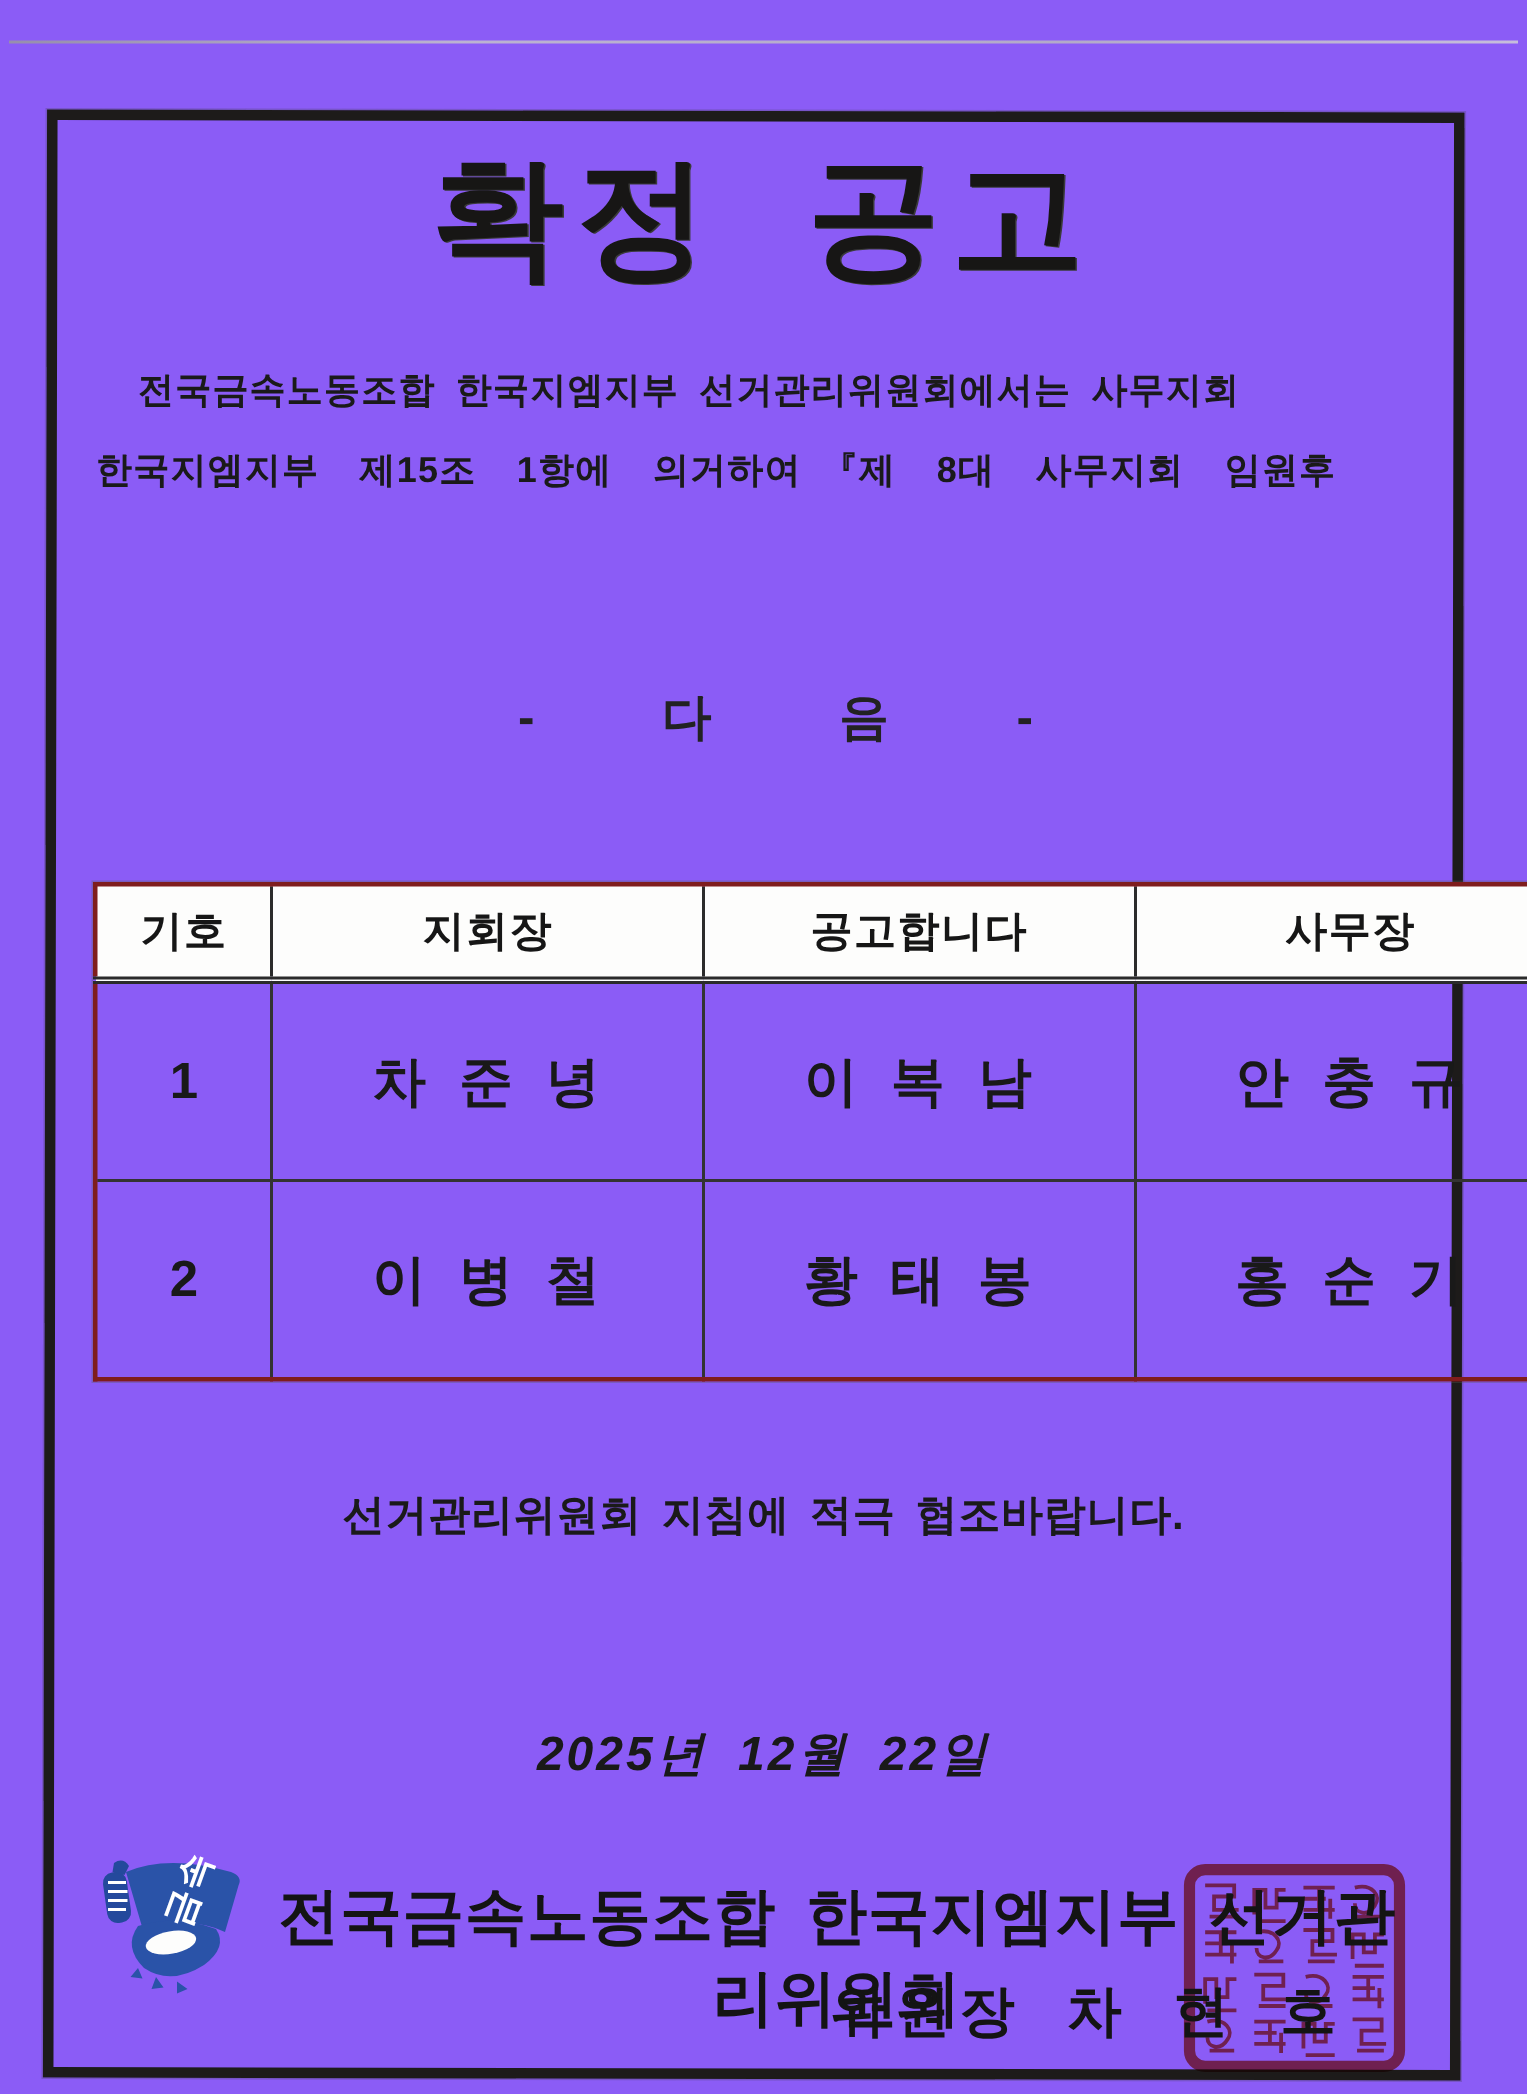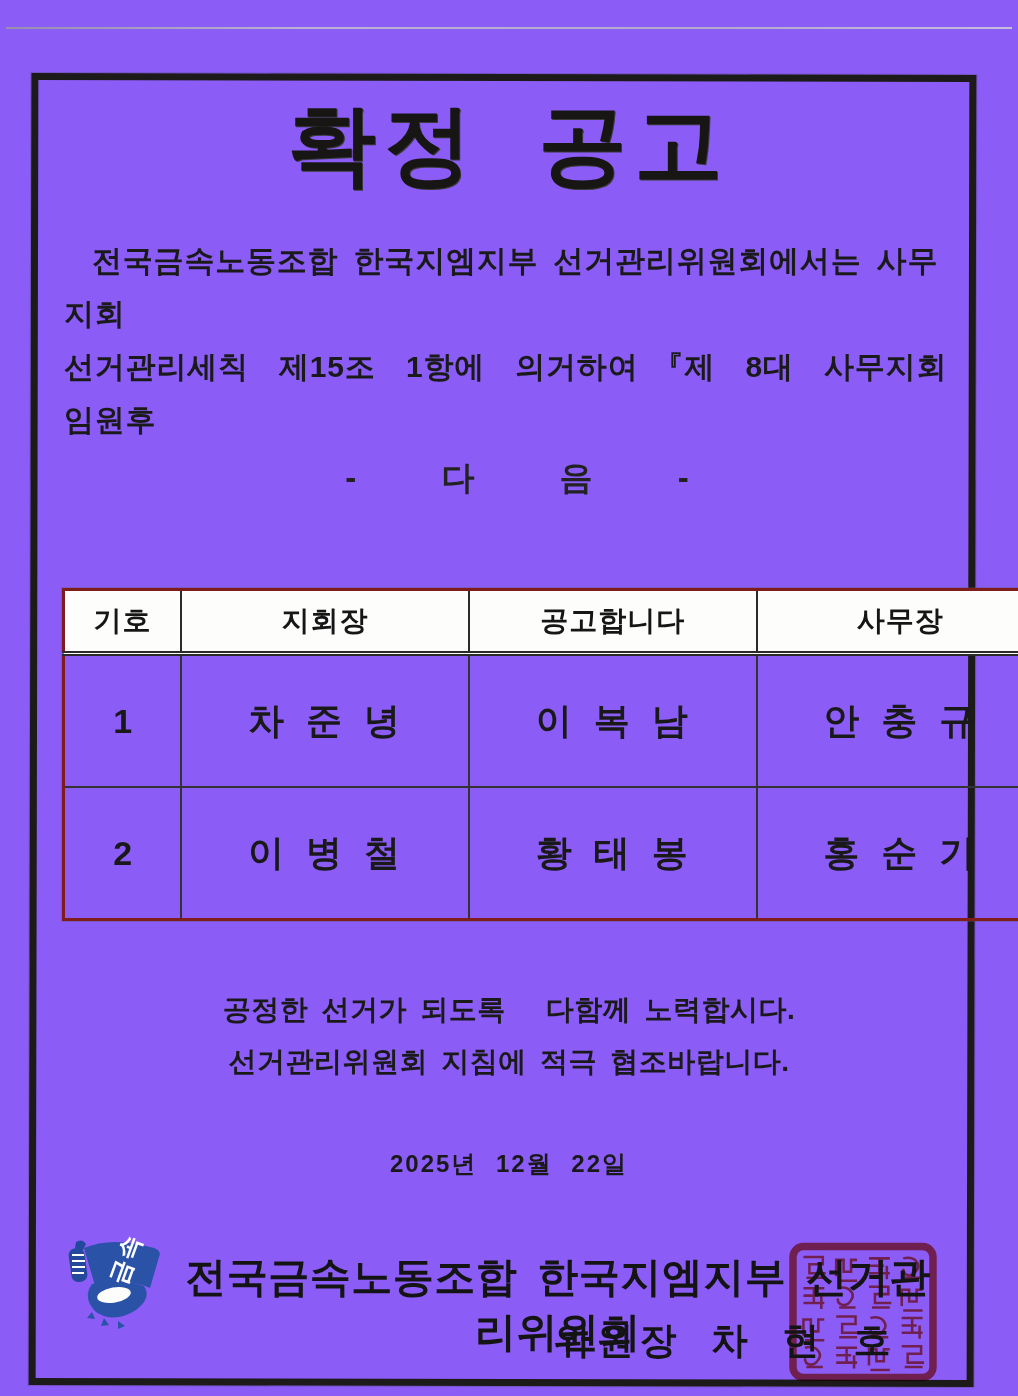--- a/index.html
+++ b/index.html
@@ -21,21 +21,21 @@
     box-shadow:0 0 0 1px rgba(60,60,60,.25);
   }
   .doc-title {
     position:absolute; top:86px; left:0; width:100%;
     text-align:center; font-size:88px; font-weight:800;
     letter-spacing:8px; word-spacing:26px; color:#171615;
     text-shadow:1px 1px 0 #3a3a3a;
   }
   .intro {
     position:absolute; top:234px; left:64px; width:884px;
-    font-size:30px; font-weight:700; line-height:53px;
+    font-size:24px; font-weight:700; line-height:53px;
     letter-spacing:.8px; word-spacing:6px; color:#1a1a1a;
   }
   .intro .iline { white-space:pre-wrap; }
   .intro .indent { text-indent:28px; }
   .daum-heading {
     position:absolute; top:456px; left:16px; width:100%;
     text-align:center; font-size:33px; font-weight:800;
     letter-spacing:16px; word-spacing:44px; color:#222;
   }
   table.candidates {
@@ -57,22 +57,22 @@
   td.cell-no   { font-size:34px; letter-spacing:0; }
   td.cell-name { font-size:36px; word-spacing:8px; letter-spacing:2px; white-space:pre; }
   .closing {
     position:absolute; top:984px; left:0; width:100%;
     text-align:center; font-size:28px; font-weight:800;
     line-height:52px; letter-spacing:.5px; word-spacing:5px; color:#1a1a1a;
   }
   .closing .cline { white-space:pre-wrap; }
   .doc-date {
     position:absolute; top:1148px; left:0; width:100%;
-    text-align:center; font-size:24px; font-weight:800;
-    letter-spacing:2px; word-spacing:10px; color:#191919;
+    text-align:center; font-size:32px; font-weight:800;
+    letter-spacing:2px; word-spacing:10px; color:#191919;font-style:italic;
   }
   .footer-org {
     position:absolute; top:1250px; left:166px; width:784px;
     text-align:center; font-size:41px; font-weight:800;
     letter-spacing:0.5px; word-spacing:8px; color:#141414; z-index:3;
   }
   .footer-sign {
     position:absolute; top:1316px; left:530px; width:390px;
     text-align:center; font-size:37px; font-weight:800;
     letter-spacing:6px; word-spacing:12px; color:#141414; z-index:3;
@@ -90,21 +90,21 @@
 <div id="page">
 
   <div class="scan-line"></div>
 
   <div class="frame"></div>
 
   <div class="doc-title">확정 공고</div>
 
   <div class="intro">
     <div class="iline indent">전국금속노동조합 한국지엠지부 선거관리위원회에서는 사무지회</div>
-    <div class="iline">선거관리세칙  제15조  1항에  의거하여 『제  8대  사무지회  임원후</div>
+    <div class="iline">한국지엠지부  제15조  1항에  의거하여 『제  8대  사무지회  임원후</div>
   </div>
 
   <div class="daum-heading">- 다 음 -</div>
 
   <table class="candidates">
     <colgroup>
       <col class="c-no">
         <col>
         <col>
         <col>
@@ -127,21 +127,20 @@
       <tr>
         <td class="cell-no">2</td>
         <td class="cell-name">이 병 철</td>
         <td class="cell-name">황 태 봉</td>
         <td class="cell-name">홍 순 기</td>
       </tr>
     </tbody>
   </table>
 
   <div class="closing">
-    <div class="cline">공정한 선거가 되도록   다함께 노력합시다.</div>
     <div class="cline">선거관리위원회 지침에 적극 협조바랍니다.</div>
   </div>
 
   <div class="doc-date">2025년 12월 22일</div>
 
   <svg class="union-logo" viewBox="0 0 112 94">
 
     <g>
       <rect x="8" y="12" width="16" height="34" rx="7" fill="#24499c" transform="rotate(-8 16 29)"></rect>
       <path d="M10 19 h12 M10 25 h13 M10 31 h13 M10 37 h12" stroke="#ffffff" stroke-width="2" fill="none"></path>

